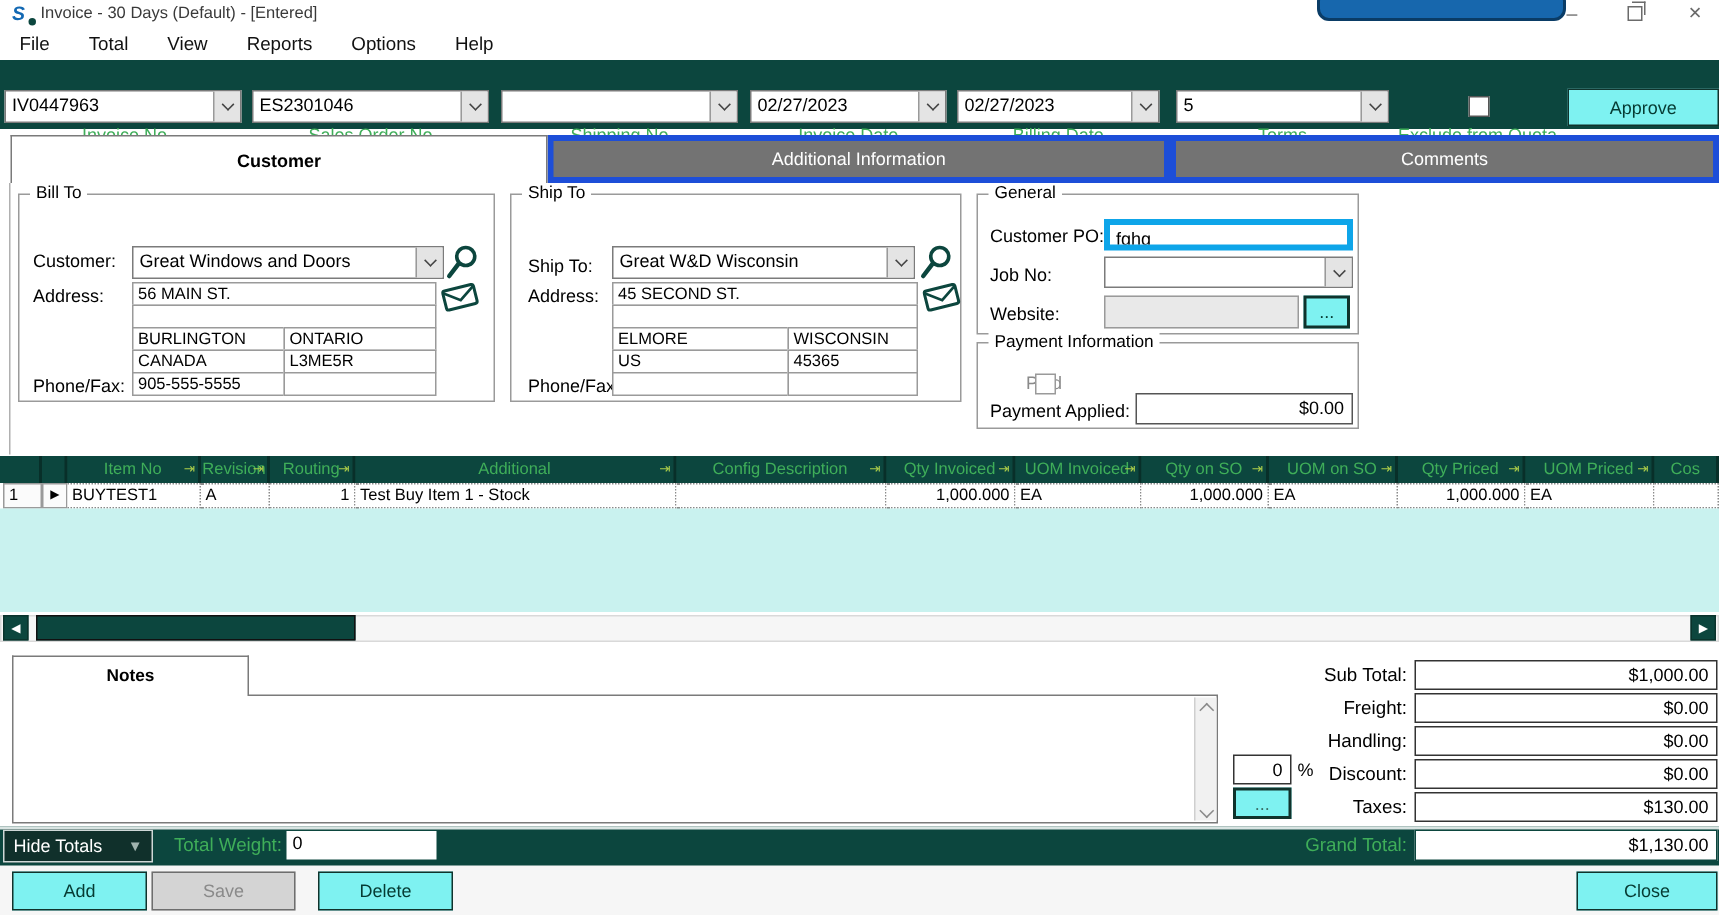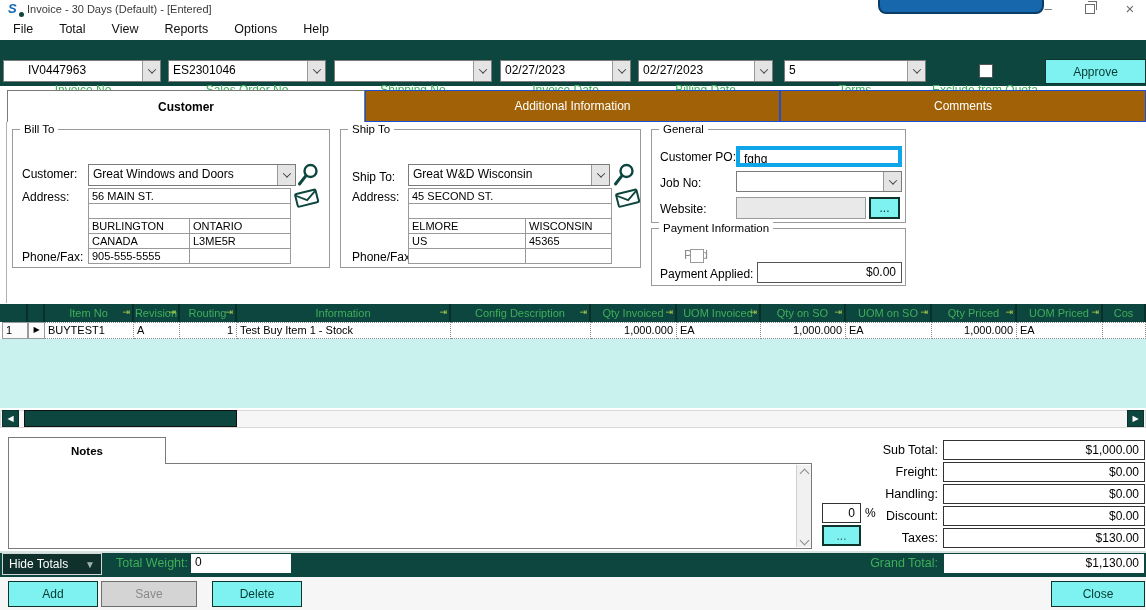--- a/index.html
+++ b/index.html
@@ -23,21 +23,21 @@
   .combo{background:#fff;border:1px solid #7b7b7b;display:flex;align-items:stretch;box-sizing:border-box;}
   .combo .val{flex:1;padding:2px 4px;font-size:12px;white-space:nowrap;overflow:hidden;}
   .cbtn{width:17px;background:#e4e4e4;border-left:1px solid #9a9a9a;display:flex;align-items:center;justify-content:center;}
   .cbtn:after{content:"";width:5px;height:5px;border-right:1.4px solid #444;border-bottom:1.4px solid #444;transform:rotate(45deg) translate(-1px,-1px);}
   .checkbox{width:12px;height:12px;background:#fff;border:1px solid #555;}
   .checkbox.dis{border-color:#9a9a9a;}
   .btn-cyan{background:#7EF2F1;border:1px solid #10332c;color:#063b33;display:flex;align-items:center;justify-content:center;font-size:12px;box-sizing:border-box;}
   
   .tab{top:90px;height:32px;box-sizing:border-box;display:flex;align-items:center;justify-content:center;font-size:12px;}
   .tab.active{background:#fff;border:1px solid #7a7a7a;border-bottom:none;font-weight:bold;z-index:3;}
-  .tab.gray{background:#a16207;border:1px solid #1d4ed8;color:#fff;}
+  .tab.gray{background:#737373;border:4px solid #1d4ed8;color:#fff;}
   .page{left:6px;top:122px;width:1140px;height:181px;background:#fff;border-left:1px solid #b0b0b0;box-sizing:border-box;}
   
   .group{border:1px solid #9a9a9a;box-sizing:border-box;}
   .legend{background:#fff;padding:0 4px;font-size:11.5px;white-space:nowrap;z-index:2;}
   .cell{background:#fff;border:1px solid #9a9a9a;font-size:11px;line-height:14px;padding:0 3px;white-space:nowrap;overflow:hidden;box-sizing:border-box;}
   .slabel{font-size:12px;white-space:nowrap;}
   .txtfield{background:#fff;border:4px solid #0ea5e9;font-size:12px;padding:2px 4px;box-sizing:border-box;white-space:nowrap;overflow:hidden;}
   .disfield{background:#e9e9e9;border:1px solid #9a9a9a;box-sizing:border-box;}
   
   .grow{display:flex;width:1146px;box-sizing:border-box;}
@@ -98,21 +98,21 @@
 
   <div class="abs toolband">
     <div class="abs flabel" style="left:4px;width:158px;">Invoice No</div>
     <div class="abs flabel" style="left:168px;width:158px;">Sales Order No</div>
     <div class="abs flabel" style="left:334px;width:158px;">Shipping No</div>
     <div class="abs flabel" style="left:500px;width:131px;">Invoice Date</div>
     <div class="abs flabel" style="left:638px;width:135px;">Billing Date</div>
     <div class="abs flabel" style="left:784px;width:142px;">Terms</div>
     <div class="abs flabel" style="left:920px;width:130px;">Exclude from Quota</div>
 
-    <div class="abs combo" style="left:3px;top:20px;width:158px;height:22px;padding-left:20px;">
+    <div class="abs combo" style="left:3px;top:20px;width:158px;height:22px;">
       <span class="val">IV0447963</span>
         <span class="cbtn"></span>
     </div>
     <div class="abs combo" style="left:168px;top:20px;width:158px;height:22px;">
       <span class="val">ES2301046</span>
         <span class="cbtn"></span>
     </div>
     <div class="abs combo" style="left:334px;top:20px;width:158px;height:22px;">
       <span class="val"></span>
         <span class="cbtn"></span>
@@ -229,21 +229,21 @@
         </div>
       <div class="gc c3">
           <span>Revision</span>
           <span class="pin">⇥</span>
         </div>
       <div class="gc c4">
           <span>Routing</span>
           <span class="pin">⇥</span>
         </div>
       <div class="gc c5">
-          <span>Information</span>
+          <span>Additional</span>
           <span class="pin">⇥</span>
         </div>
       <div class="gc c6">
           <span>Config Description</span>
           <span class="pin">⇥</span>
         </div>
       <div class="gc c7">
           <span>Qty Invoiced</span>
           <span class="pin">⇥</span>
         </div>

